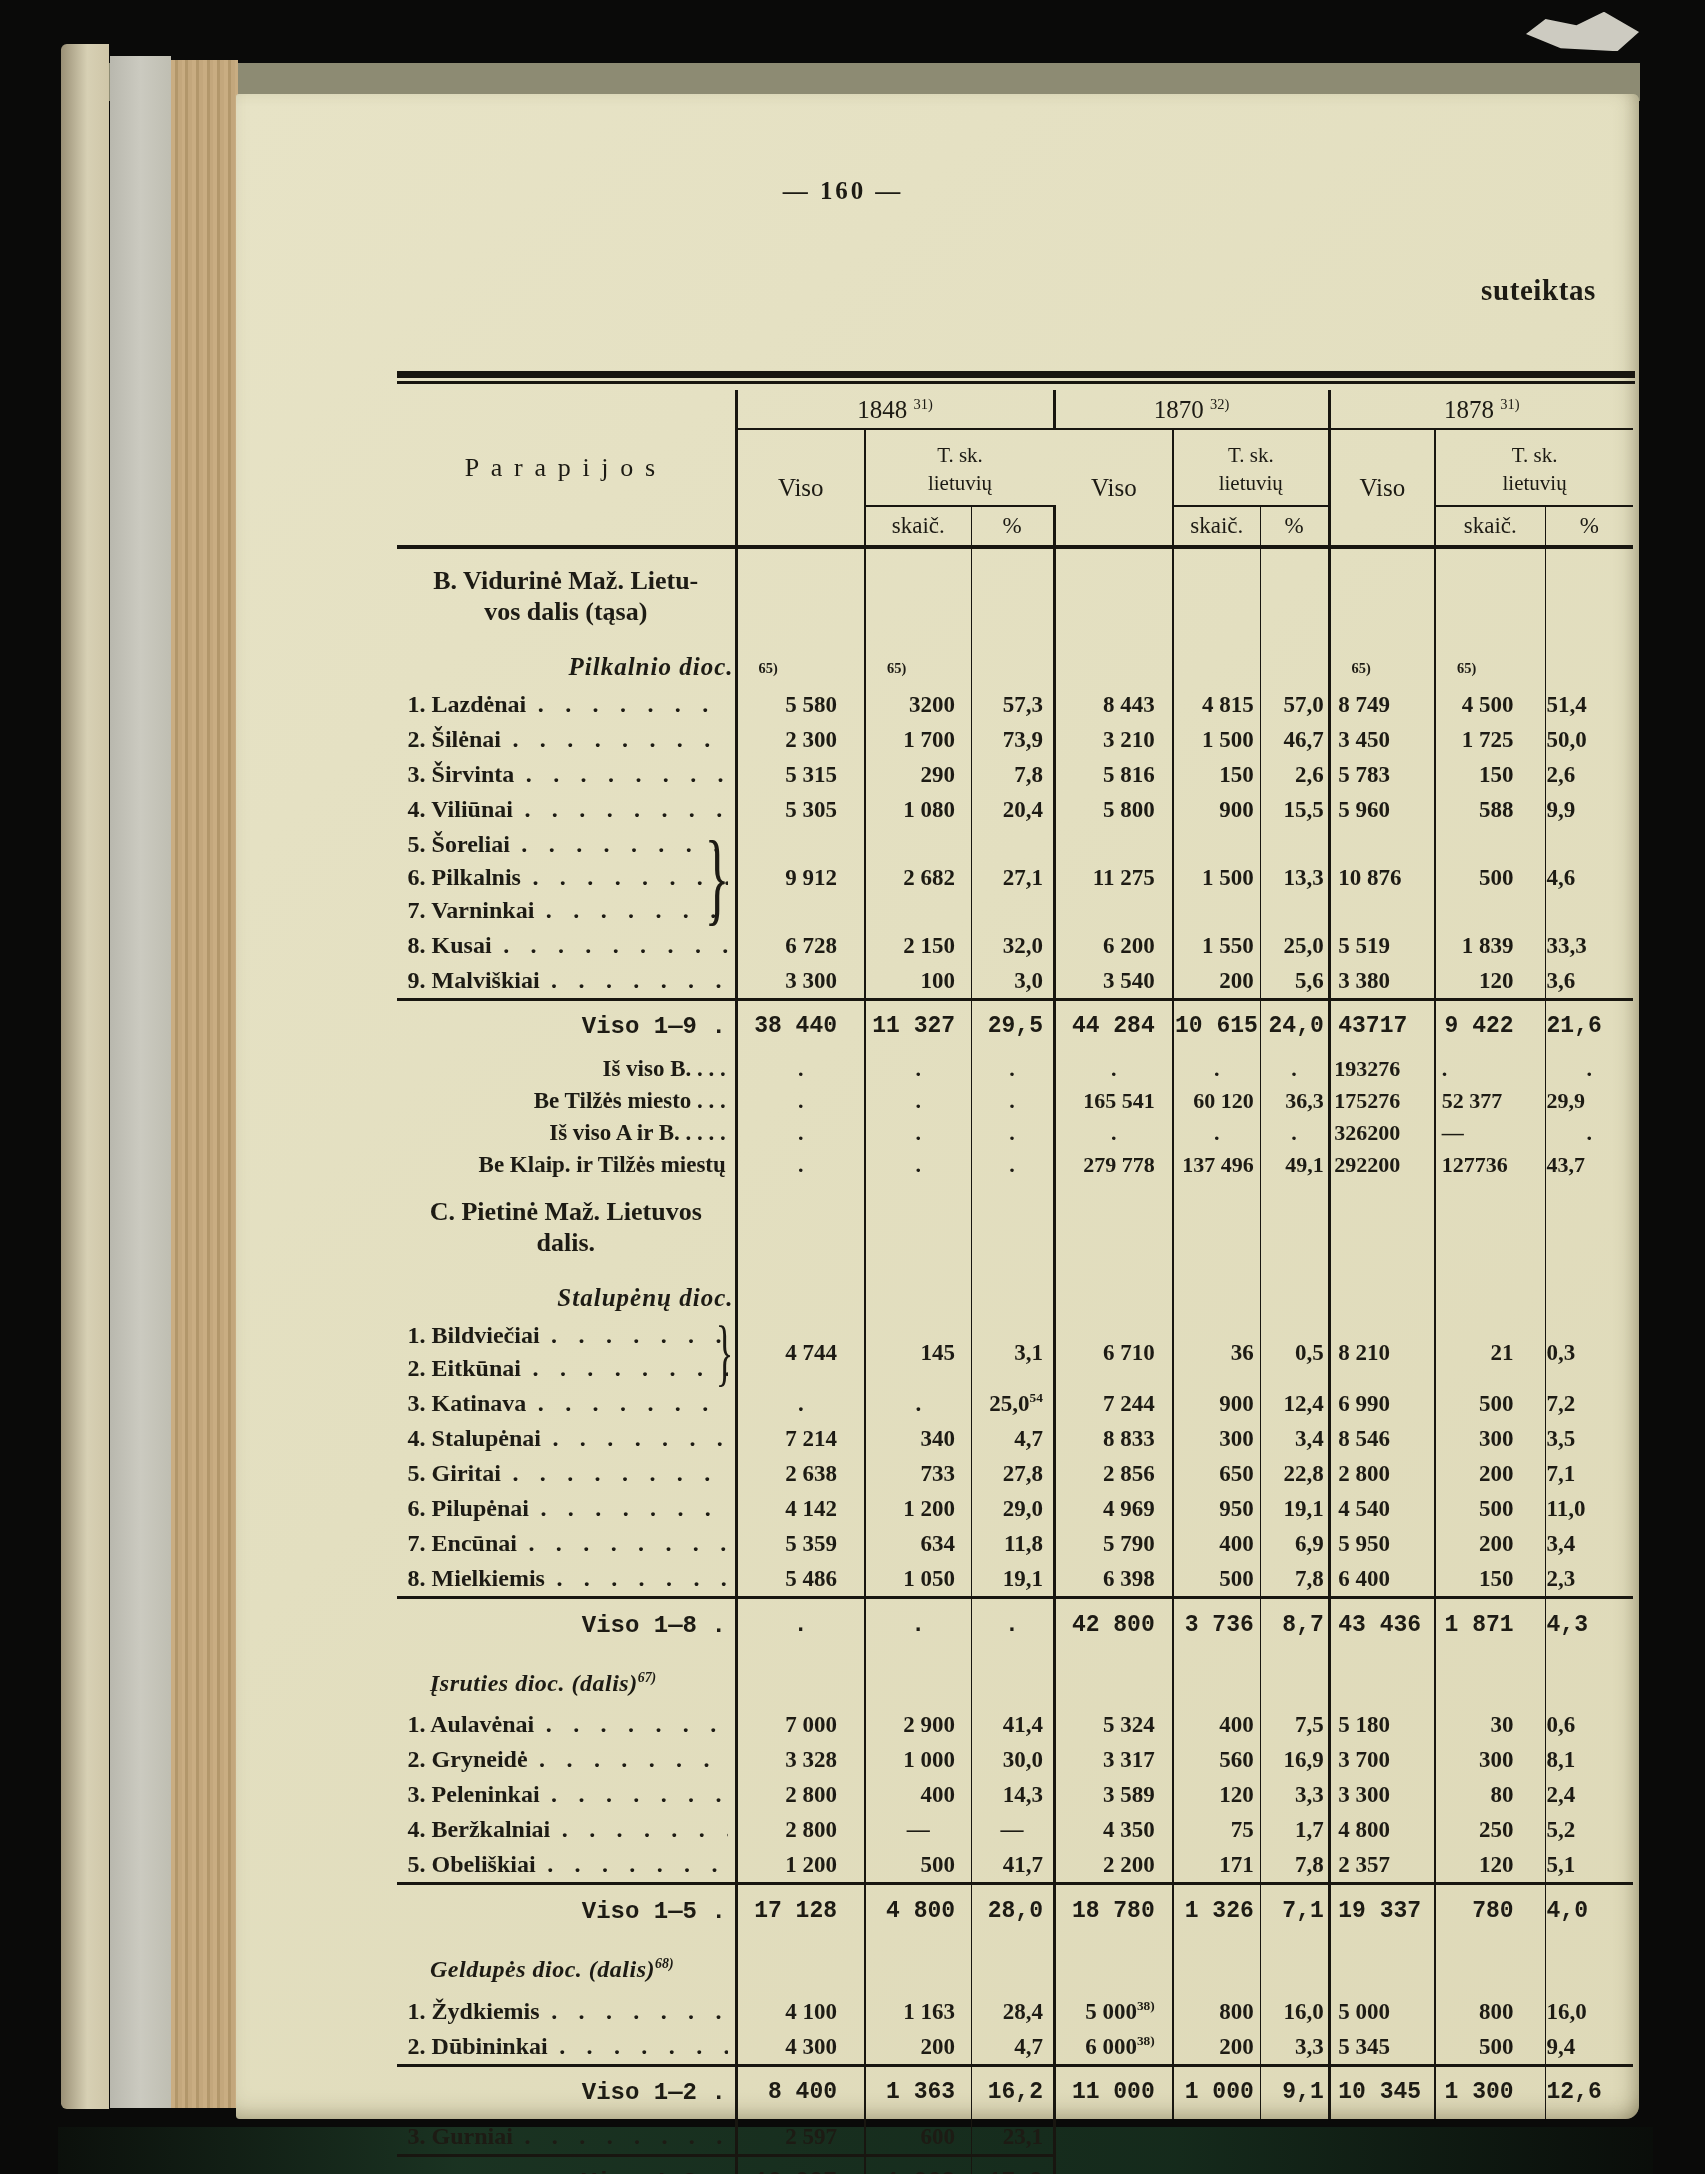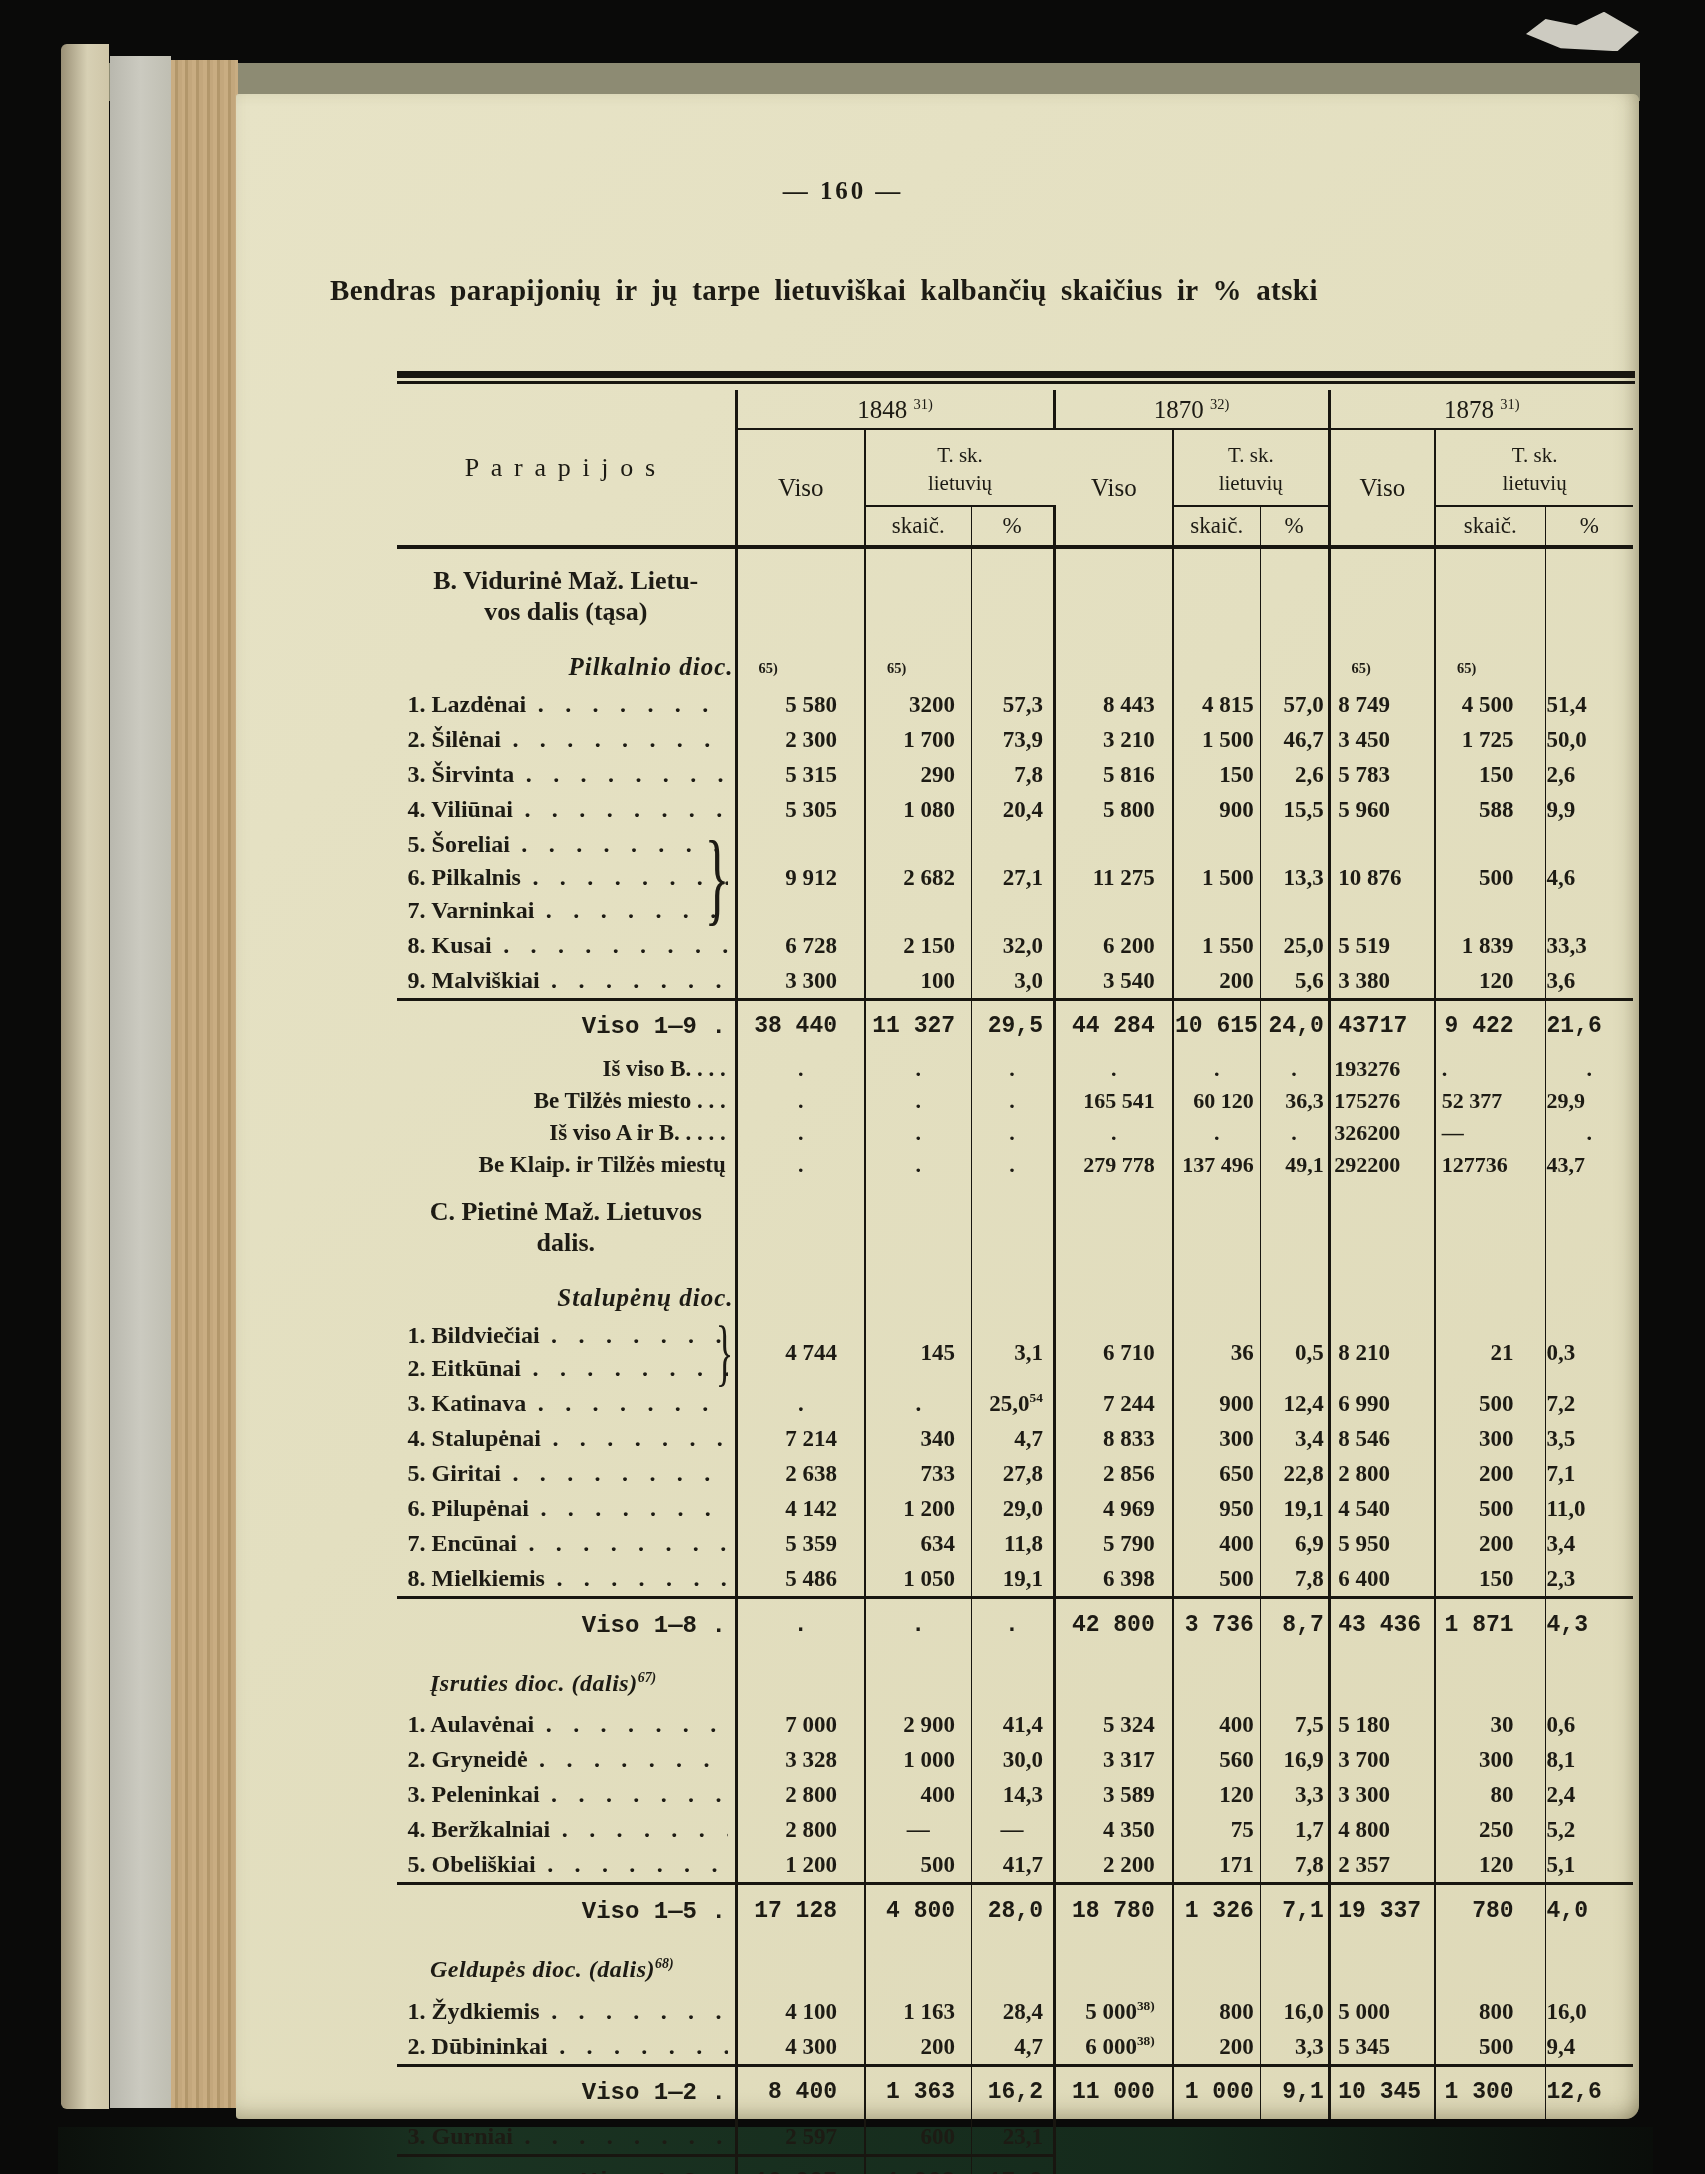--- a/index.html
+++ b/index.html
@@ -107,21 +107,21 @@
   <div class="top-strip"></div>
   <div class="strip-cloth"></div>
   <div class="strip-gray"></div>
   <div class="strip-tan"></div>
   <div class="white-scrap"></div>
   <div class="bottom-green"></div>
 
   <div class="page">
     <div class="page-number">— 160 —</div>
     <div class="title">
-      <div class="l1">Bendras parapijonių ir jų tarpe lietuviškai kalbančių skaičius ir % atski</div>
+      <div class="l2">suteiktas</div>
     </div>
 
     <div class="tbl-wrap">
       <div class="rule-a"></div>
       <div class="rule-b"></div>
       <table>
         <colgroup>
           <col class="w-label">
             <col class="w-v1">
             <col class="w-s1">

